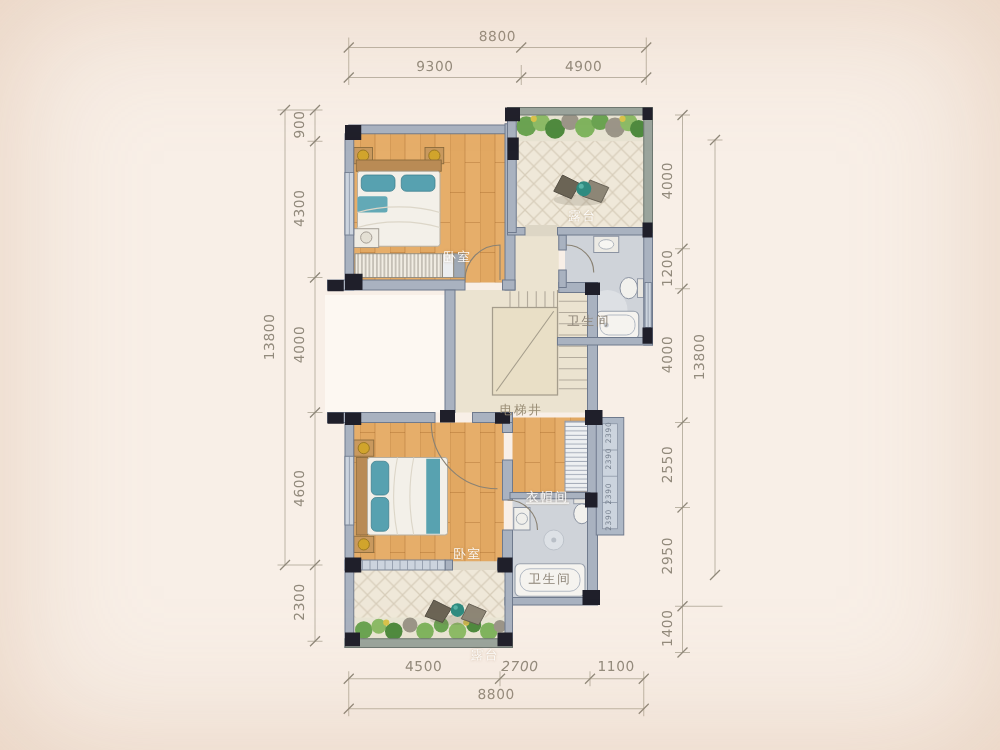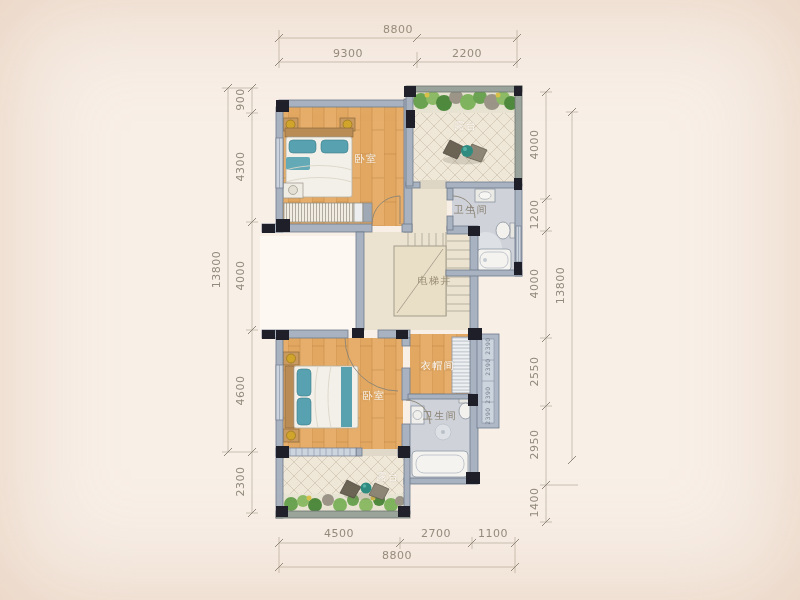--- a/index.html
+++ b/index.html
@@ -7,24 +7,24 @@
     width:800px;height:600px;overflow:hidden;
     background:#f8efe7;
     font-family:"DejaVu Sans","Liberation Sans",sans-serif;
     position:relative;
   }
   #stage{position:absolute;left:0;top:0;width:800px;height:600px;}
   #plan-svg{position:absolute;left:0;top:0;}
   .vignette{position:absolute;left:0;top:0;right:0;bottom:0;pointer-events:none;
     box-shadow:inset 0 0 110px rgba(205,160,125,0.38);}
   .lbl{position:absolute;width:70px;height:14px;line-height:14px;text-align:center;
-    font-size:10px;letter-spacing:1.5px;white-space:nowrap;}
+    font-size:10px;letter-spacing:1.5px;white-space:nowrap;margin-top:48px;}
   .lbl.white{color:rgba(255,255,255,0.93);text-shadow:0 0 2px rgba(150,110,60,0.45);}
   .lbl.gray{color:#8b8275;font-family:Liberation Mono, monospace;}
-  .lbl.elev{color:#988c74;text-align:right;}
+  .lbl.elev{color:#988c74;}
   .dim{position:absolute;width:60px;height:13px;line-height:13px;text-align:center;
     font-size:11px;color:#928a7c;letter-spacing:0.5px;}
   .dim.v{transform:rotate(-90deg);}
   .bay{position:absolute;width:30px;height:8px;line-height:8px;text-align:center;
     font-size:6px;color:#77818f;transform:rotate(-90deg);letter-spacing:0.5px;}
 </style>
 </head>
 <body>
 
 <div id="stage">
@@ -281,45 +281,45 @@
     <path d="M275,547L283,539 M396,547L404,539 M468,547L476,539 M511,547L519,539"></path>
     <path d="M275,571L283,563 M511,571L519,563"></path>
   </g>
 </svg>
 
 <div class="lbl white" style="left:331px;top:152px;">卧室</div>
 <div class="lbl white" style="left:431px;top:119px;">露台</div>
 <div class="lbl gray" style="left:436px;top:204px;">卫生间</div>
 <div class="lbl elev" style="left:382px;top:274px;">电梯井</div>
 <div class="lbl white" style="left:339px;top:389px;">卧室</div>
-<div class="lbl white" style="left:403px;top:359px;">衣帽间</div>
+<div class="lbl white" style="left:403px;top:344px;text-decoration:underline;">衣帽间</div>
 <div class="lbl gray" style="left:405px;top:410px;">卫生间</div>
 <div class="lbl white" style="left:353px;top:470px;">露台</div>
 
 <div class="dim" style="left:368px;top:23px;">8800</div>
 <div class="dim" style="left:318px;top:47px;">9300</div>
-<div class="dim" style="left:437px;top:47px;">2200</div>
+<div class="dim" style="left:437px;top:47px;">4900</div>
 
 <div class="dim v" style="left:186px;top:263px;">13800</div>
 <div class="dim v" style="left:210px;top:93px;">900</div>
 <div class="dim v" style="left:210px;top:160px;">4300</div>
 <div class="dim v" style="left:210px;top:269px;">4000</div>
 <div class="dim v" style="left:210px;top:384px;">4600</div>
 <div class="dim v" style="left:210px;top:475px;">2300</div>
 
 <div class="dim v" style="left:504px;top:138px;">4000</div>
 <div class="dim v" style="left:504px;top:208px;">1200</div>
 <div class="dim v" style="left:504px;top:277px;">4000</div>
 <div class="dim v" style="left:504px;top:365px;">2550</div>
 <div class="dim v" style="left:504px;top:438px;">2950</div>
 <div class="dim v" style="left:504px;top:496px;">1400</div>
 <div class="dim v" style="left:530px;top:279px;">13800</div>
 
 <div class="dim" style="left:309px;top:527px;text-align:center;">4500</div>
-<div class="dim" style="left:406px;top:527px;">2700</div>
+<div class="dim" style="left:386px;top:527px;font-style:italic;">2700</div>
 <div class="dim" style="left:463px;top:527px;">1100</div>
 <div class="dim" style="left:367px;top:549px;">8800</div>
 
 <div class="bay" style="left:473px;top:342px;">2390</div>
 <div class="bay" style="left:473px;top:363px;">2390</div>
 <div class="bay" style="left:473px;top:391px;">2390</div>
 <div class="bay" style="left:473px;top:412px;">2390</div>
 
 <div class="vignette"></div>
 </div>

